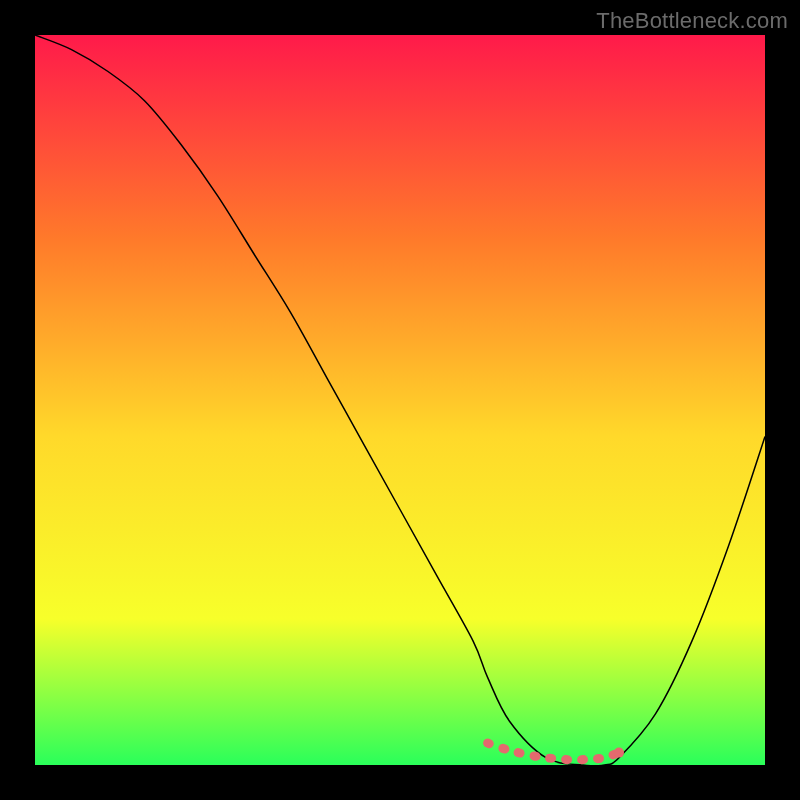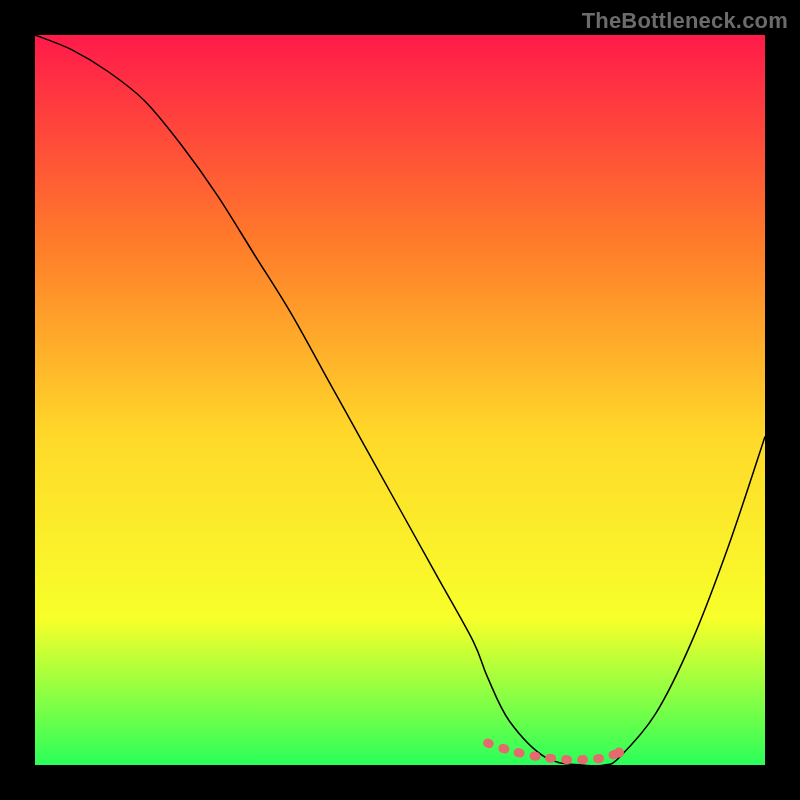--- a/index.html
+++ b/index.html
@@ -22,21 +22,21 @@
     top: 35px;
     width: 730px;
     height: 730px;
   }
   .watermark {
     position: absolute;
     top: 8px;
     right: 12px;
     font-family: Arial, Helvetica, sans-serif;
     font-size: 22px;
-    font-weight: 700;
+    font-weight: 400;
     color: #6b6b6b;
     letter-spacing: 0.2px;
   }
   svg {
     display: block;
   }
 </style>
 </head>
 <body>
 

